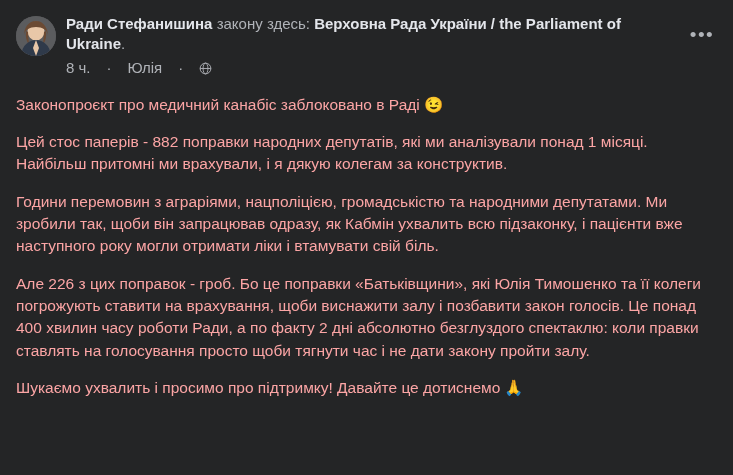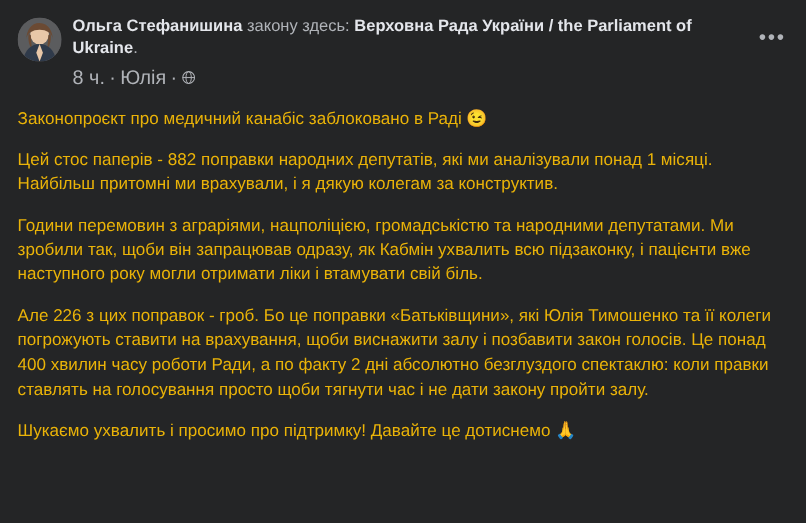--- a/index.html
+++ b/index.html
@@ -51,25 +51,25 @@
   .name-line .author {
     color: #e4e6eb;
     font-weight: bold;
   }
   .name-line .place {
     color: #e4e6eb;
     font-weight: bold;
   }
   .meta-line {
     margin-top: 3px;
-    font-size: 18px;
+    font-size: 15px;
     color: #b0b3b8;
     display: flex;
     align-items: center;
-    gap: 4px;
+    gap: 16px;
   }
   .meta-sep { color: #b0b3b8; }
   .globe-icon {
     display: inline-flex;
     align-items: center;
     position: relative;
     top: 1px;
   }
   .more-btn {
     position: absolute;
@@ -84,21 +84,21 @@
     color: #b0b3b8;
     font-size: 19px;
     letter-spacing: 1.5px;
     cursor: pointer;
     user-select: none;
   }
   .body-text {
     margin-top: 16px;
     font-size: 15.5px;
     line-height: 1.44;
-    color: #eab308;
+    color: #fca5a5;
   }
   .body-text p {
     margin: 0 0 15px 0;
   }
   .body-text p:last-child { margin-bottom: 0; }
 </style>
 </head>
 <body>
 
 <div class="post">
@@ -113,21 +113,21 @@
         <path d="M8 20 C8 8 32 8 32 20 C32 13 28 5 20 5 C12 5 8 12 8 20 Z" fill="#6b4a33"></path>
         <path d="M10 15 C9 23 12 27 13 29 L12 16 Z" fill="#6b4a33"></path>
         <path d="M30 15 C31 23 28 27 27 29 L28 16 Z" fill="#6b4a33"></path>
         <path d="M20 24 C27 24 34 29 35 40 L5 40 C6 29 13 24 20 24 Z" fill="#2f3a4a"></path>
         <path d="M20 24 L17 32 L20 40 L23 32 Z" fill="#e8c7a8"></path>
       </svg>
     </div>
 
     <div class="header-text">
       <div class="name-line">
-        <span class="author">Ольга Стефанишина</span><span> закону здесь: </span><span class="place">Верховна Рада України / the Parliament of Ukraine</span><span>.</span>
+        <span class="author">Ради Стефанишина</span><span> закону здесь: </span><span class="place">Верховна Рада України / the Parliament of Ukraine</span><span>.</span>
       </div>
       <div class="meta-line">
         <span>8 ч.</span>
         <span class="meta-sep">·</span>
         <span>Юлія</span>
         <span class="meta-sep">·</span>
         <span class="globe-icon">
           <svg width="13" height="13" viewBox="0 0 16 16" aria-hidden="true">
             <circle cx="8" cy="8" r="6.6" fill="none" stroke="#b0b3b8" stroke-width="1.2"></circle>
             <ellipse cx="8" cy="8" rx="3" ry="6.6" fill="none" stroke="#b0b3b8" stroke-width="1.1"></ellipse>

